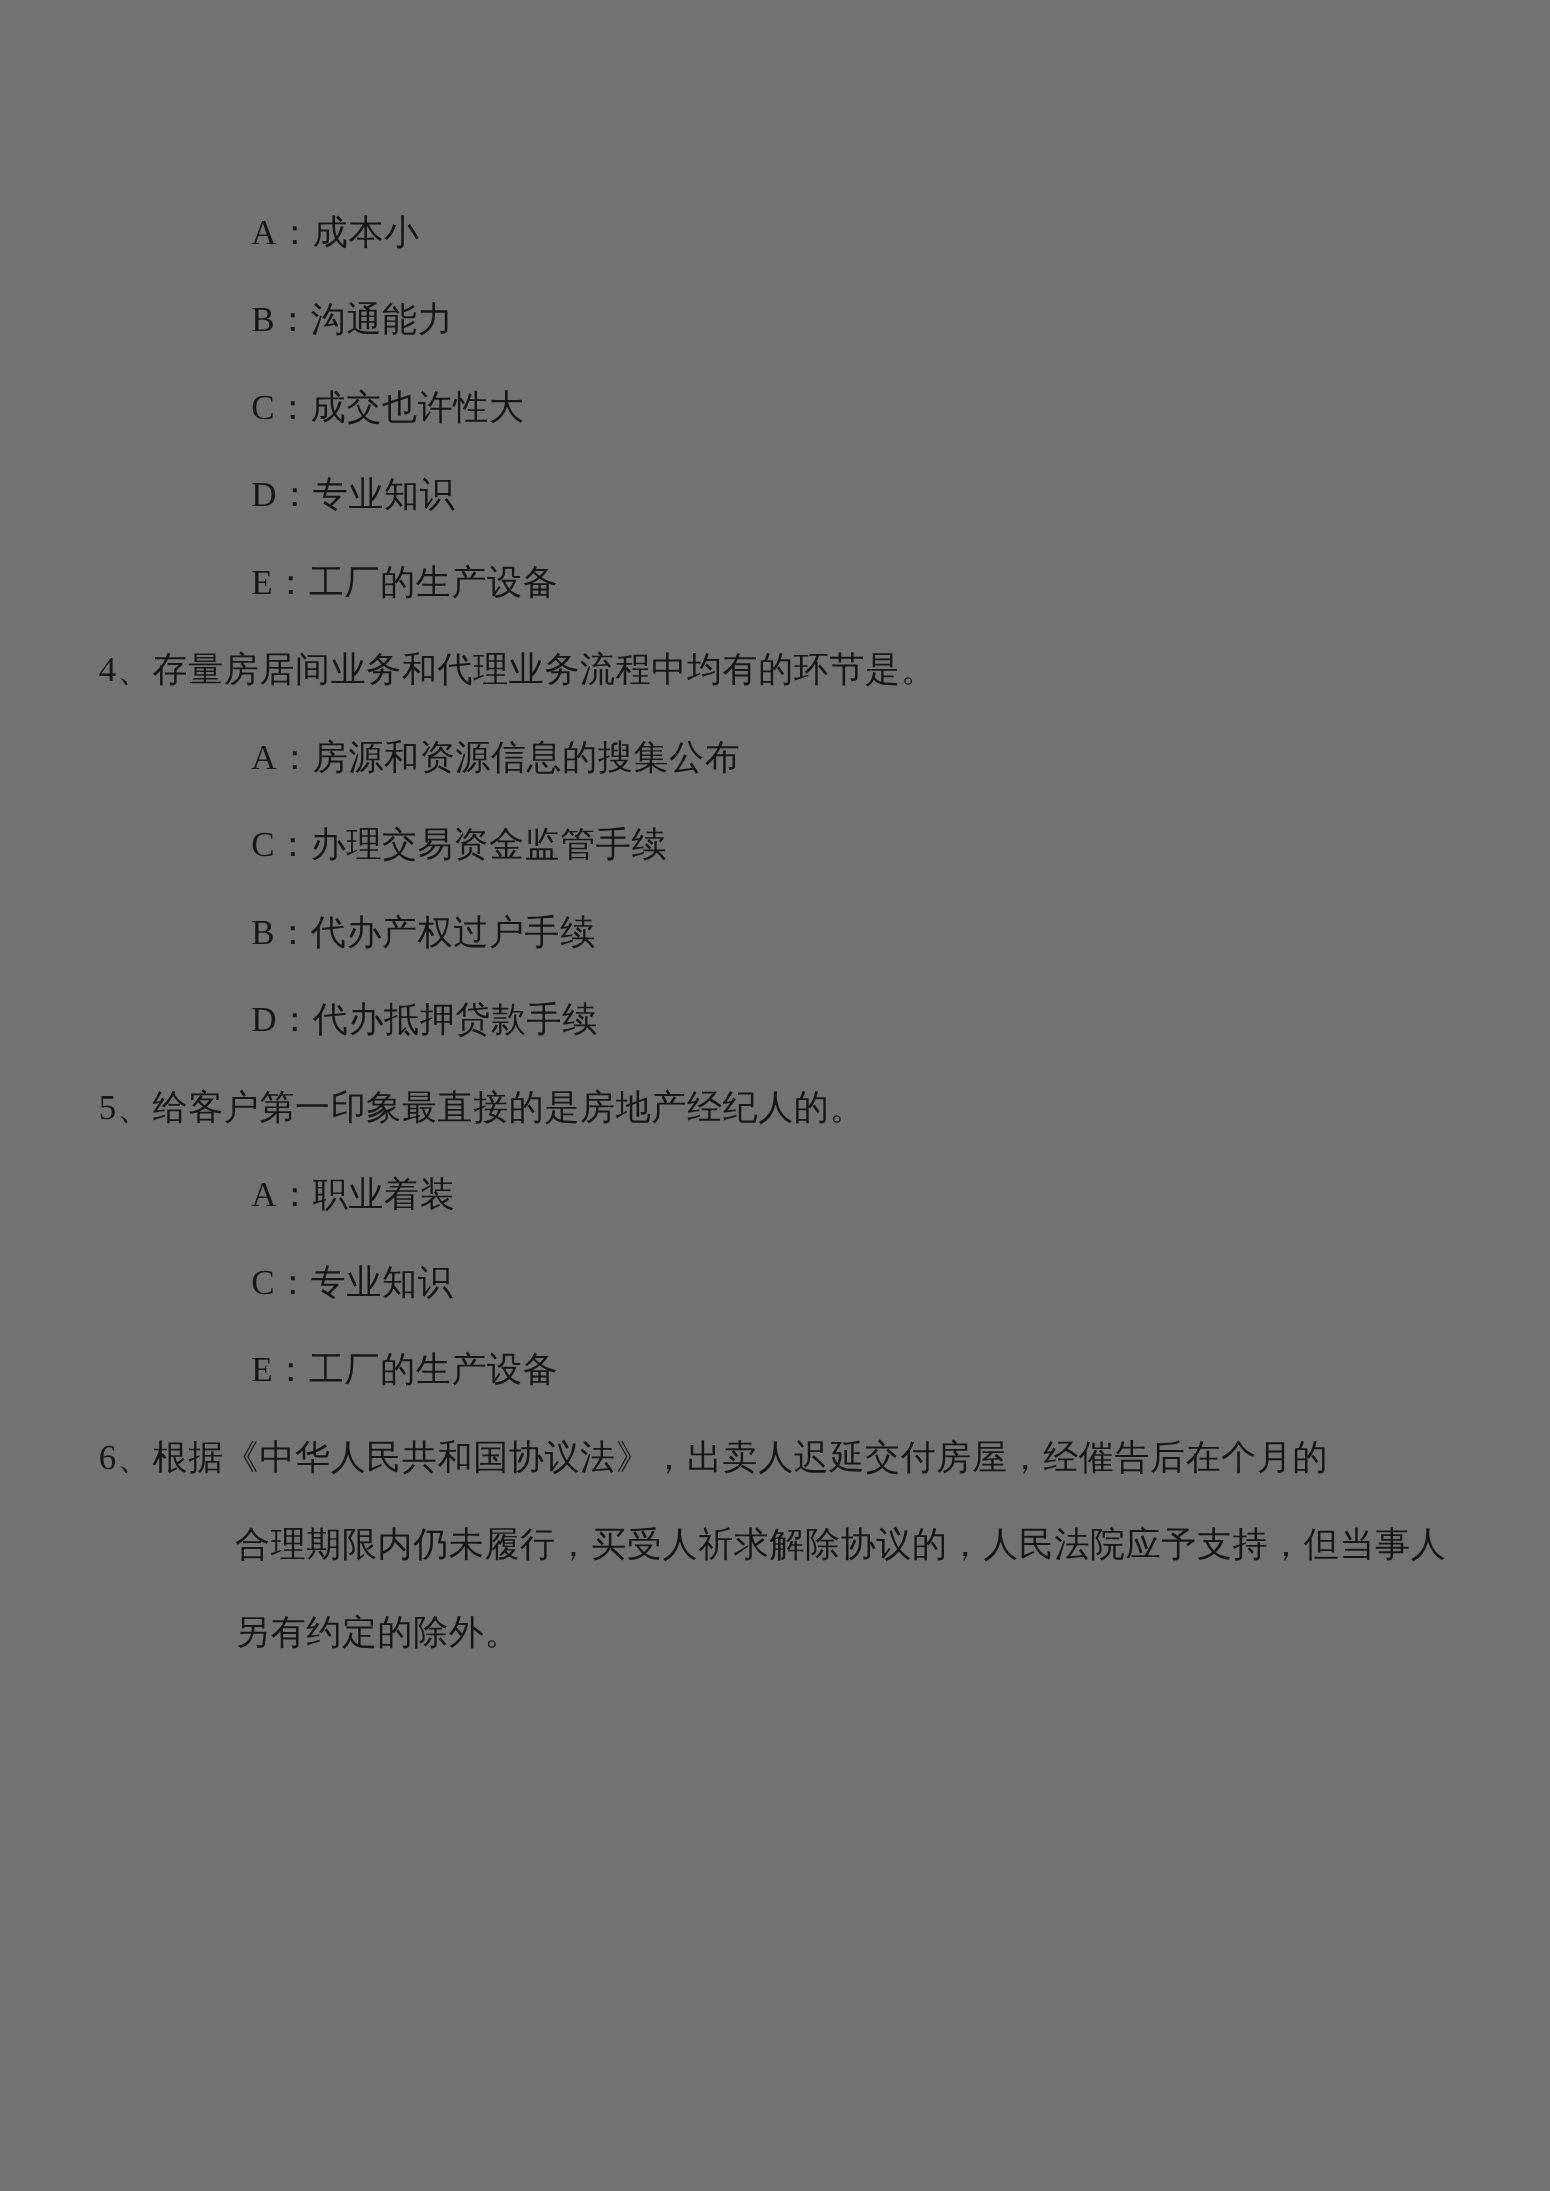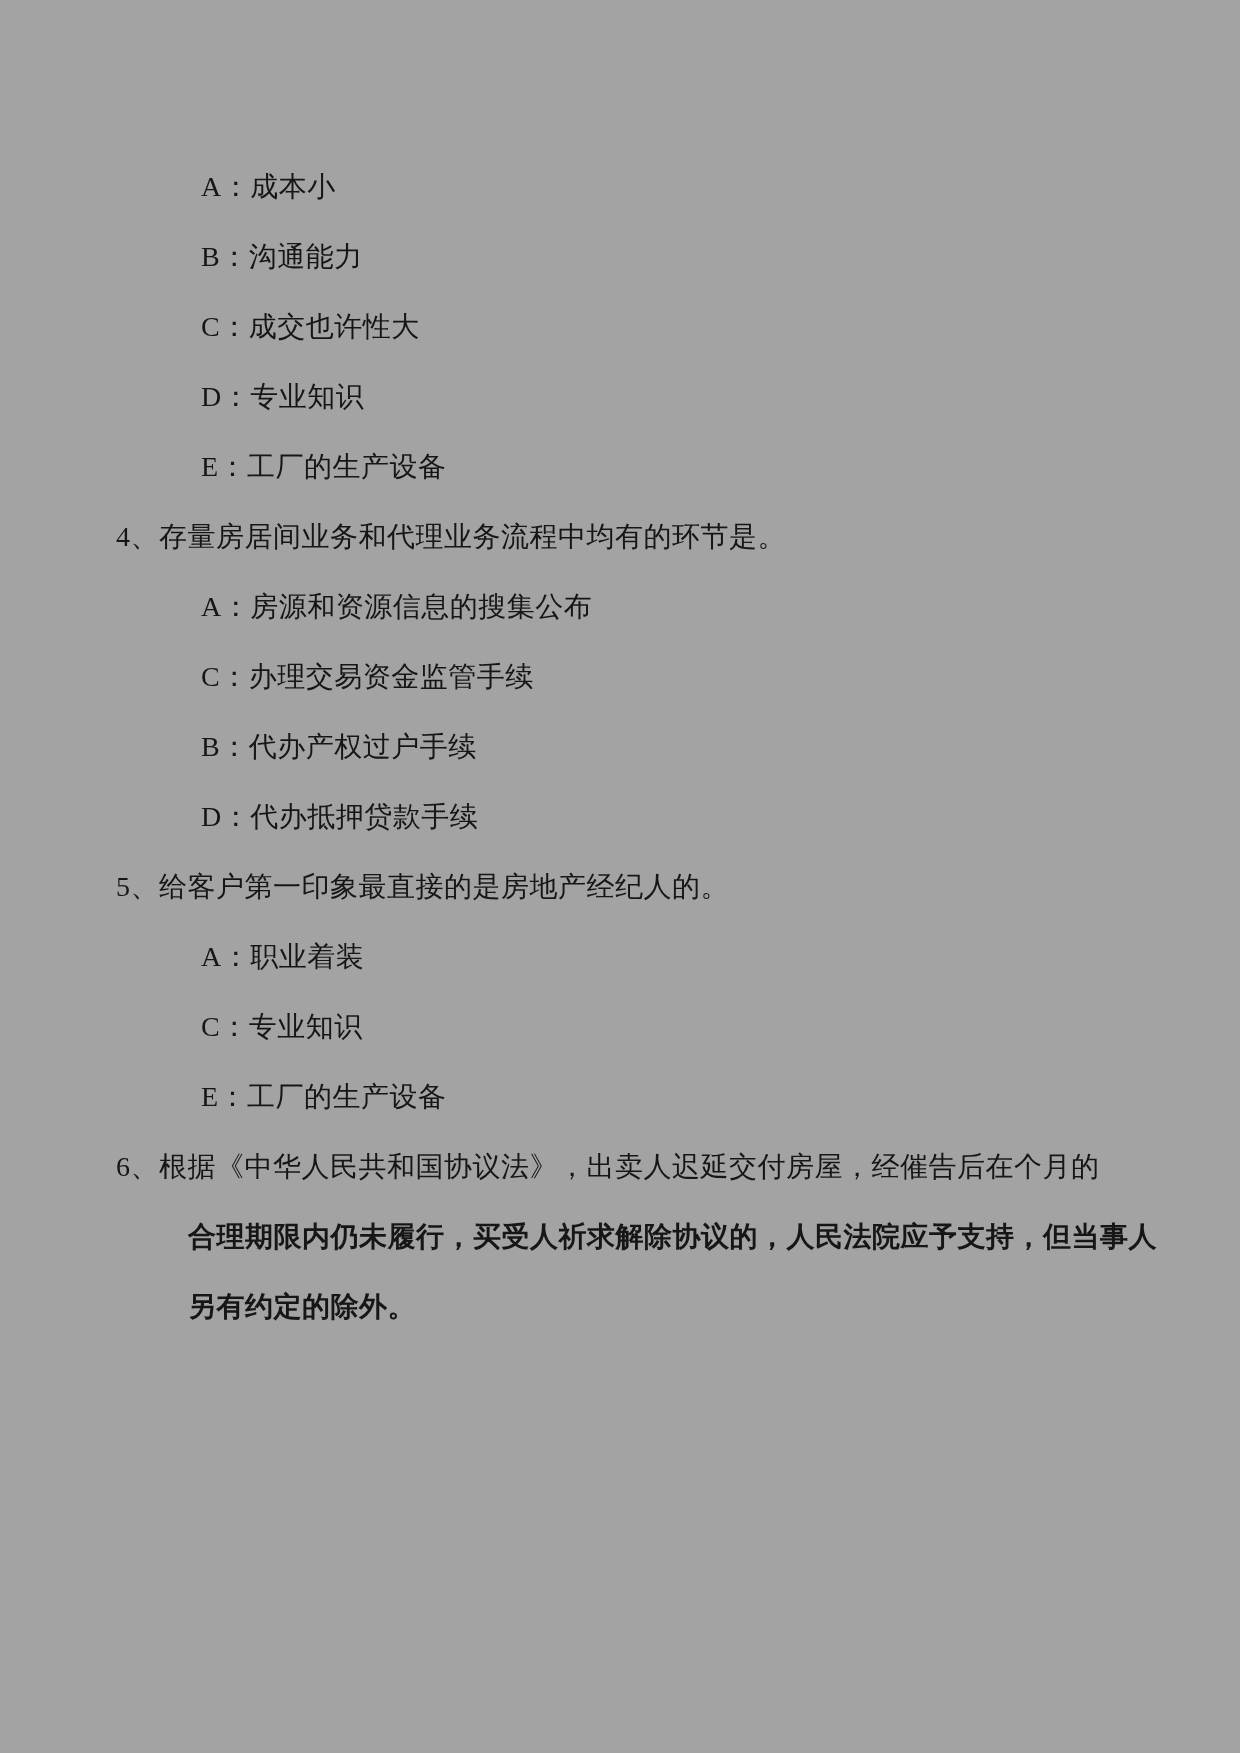--- a/index.html
+++ b/index.html
@@ -4,44 +4,43 @@
 <style>
   html, body {
     margin: 0;
     padding: 0;
     background: #ffffff;
   }
   .page {
     position: relative;
     width: 1240px;
     height: 1753px;
-    background: #a3a3a3;
+    background: #737373;
     overflow: hidden;
     font-family: "Liberation Serif", "DejaVu Serif", serif;
     color: #161616;
   }
   .text-block {
     padding-top: 152px;
   }
   .line {
     height: 70px;
     line-height: 70px;
     font-size: 28px;
     white-space: pre;
     letter-spacing: 0.5px;
   }
   .stem {
-    padding-left: 116px;
+    padding-left: 79px;
   }
   .option {
     padding-left: 201px;
   }
   .continuation {
     padding-left: 188px;
-    font-weight: bold;
   }
 </style>
 </head>
 <body>
 
 <div class="page">
   <div class="text-block">
 
     <div class="line option">A：成本小</div>
     <div class="line option">B：沟通能力</div>

